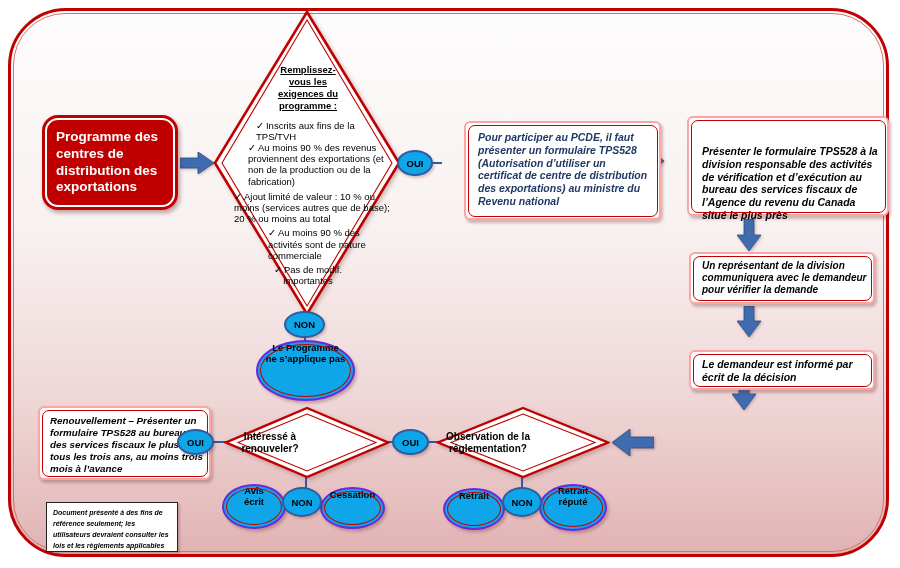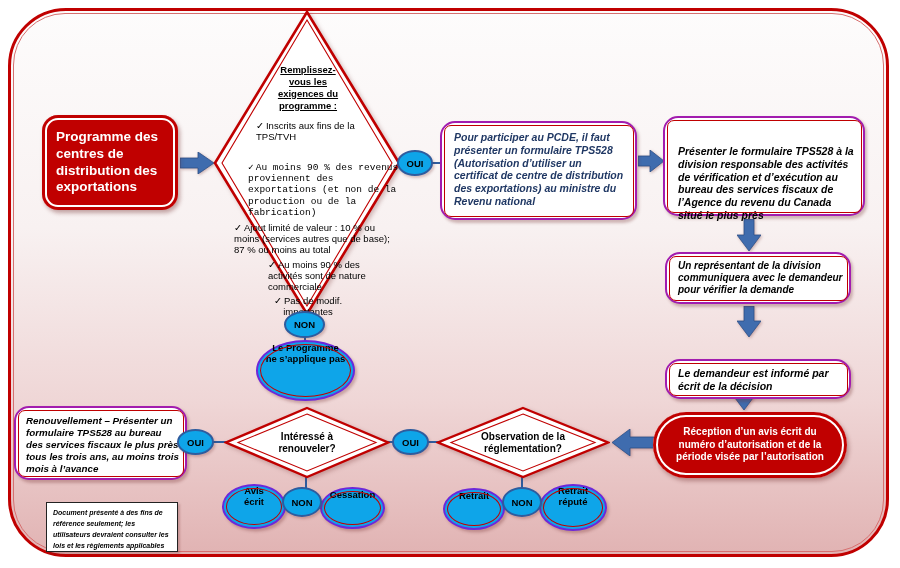--- a/index.html
+++ b/index.html
@@ -2,35 +2,35 @@
 <html><head>
 <meta charset="utf-8">
 <style>
   html,body{margin:0;padding:0;background:#ffffff;}
   .canvas{position:relative;width:900px;height:568px;font-family:"Liberation Sans",sans-serif;overflow:hidden;background:#fff;}
   .frame{position:absolute;left:8px;top:8px;width:881px;height:549px;border:3px solid #c00000;border-radius:58px;
          background:linear-gradient(180deg,#fdfcfc 0%,#f8f1f1 40%,#efd6d6 72%,#e1b3b3 100%);box-sizing:border-box;}
   .frame::after{content:"";position:absolute;inset:2px;border:1px solid #d76f6f;border-radius:52px;}
   .shape{position:absolute;box-sizing:border-box;}
   
-  .wbox{background:#fff;border:2px solid #a21caf;border-radius:15px;box-shadow:2px 2.5px 3px rgba(110,40,40,.3);}
+  .wbox{background:#fff;border:2px solid #fca5a5;border-radius:6px;box-shadow:2px 2.5px 3px rgba(110,40,40,.3);margin-left:24px;}
   .wbox::after{content:"";position:absolute;inset:1.5px;border:1px solid #c00000;border-radius:7px;pointer-events:none;}
   
   .rbox{background:#c00000;border-radius:16px;box-shadow:inset 0 0 0 3px #c00000, inset 0 0 0 5px #ffffff, 2px 3px 4px rgba(110,40,40,.4);}
   
   .wov{background:#0ea5e9;border:2px solid #6d28d9;border-radius:50%;box-shadow:2px 2.5px 3px rgba(110,40,40,.3);
        display:flex;align-items:flex-start;justify-content:center;text-align:center;}
   .wov::after{content:"";position:absolute;inset:2px;border:1.3px solid #c00000;border-radius:50%;pointer-events:none;}
   
   .bov{background:#0ea5e9;border:2.5px solid #2e5c9e;border-radius:50%;display:flex;align-items:center;justify-content:center;
        font-weight:bold;font-size:9.5px;color:#000;box-shadow:1.5px 2px 2.5px rgba(110,40,40,.25);}
   .line{position:absolute;background:#2e5c9e;}
   .txt-navy{color:#203864;font-weight:bold;font-style:italic;}
   .txt-blk{color:#000;font-weight:bold;font-style:italic;}
-  .dtext{position:absolute;display:flex;align-items:center;justify-content:center;text-align:center;
+  .dtext{position:absolute;display:flex;align-items:center;text-align:center;
          font-weight:bold;color:#000;line-height:1.2;}
   .dsvg{position:absolute;filter:drop-shadow(2px 2px 2px rgba(110,40,40,.3));}
   .asvg{position:absolute;filter:drop-shadow(1.5px 1.5px 1.5px rgba(110,40,40,.35));}
   .chk{margin-right:2px;}
   .req-item{line-height:1.18;}
   .start-text{position:absolute;inset:0;display:flex;align-items:center;padding:10px 8px 10px 14px;
               color:#fff;font-weight:bold;font-size:13.5px;line-height:1.25;}
   .note{background:#fff;border:1px solid #222;box-shadow:2px 2px 2px rgba(110,40,40,.25);
         font-size:7px;font-style:italic;font-weight:600;color:#000;line-height:1.55;padding:5px 6px;}
 </style>
@@ -72,49 +72,46 @@
     <div class="start-text">Programme des centres de distribution des exportations</div>
   </div>
 
   <svg class="dsvg" style="left:212px;top:10px;" width="190" height="306" viewBox="0 0 190 306">
     <polygon points="95,2 187,153 95,304 3,153" fill="#ffffff" stroke="#c00000" stroke-width="2.6"></polygon>
     <polygon points="95,10 180,153 95,296 10,153" fill="none" stroke="#c00000" stroke-width="1.1"></polygon>
   </svg>
   <div class="shape" style="left:218px;top:56px;width:180px;font-size:9.5px;color:#000;">
     <div style="width:66px;margin:8px auto;text-align:center;font-weight:bold;text-decoration:underline;line-height:1.25;">Remplissez-vous les exigences du programme :</div>
     <div class="req-item" style="margin:6px 0 0 38px;width:122px;"><span class="chk">✓</span><span>Inscrits aux fins de la TPS/TVH</span></div>
-    <div class="req-item" style="margin:20px 0 0 30px;width:152px;font-family:Liberation Mono, monospace;"><span class="chk">✓</span><span>Au moins 90 % des revenus proviennent des exportations (et non de la production ou de la fabrication)</span></div>
-    <div class="req-item" style="margin:4px 0 0 16px;width:160px;"><span class="chk">✓</span><span>Ajout limité de valeur : 10 % ou moins (services autres que de base); 87 % ou moins au total</span></div>
+    <div class="req-item" style="margin:0 0 0 30px;width:152px;"><span class="chk">✓</span><span>Au moins 90 % des revenus proviennent des exportations (et non de la production ou de la fabrication)</span></div>
+    <div class="req-item" style="margin:4px 0 0 16px;width:160px;"><span class="chk">✓</span><span>Ajout limité de valeur : 10 % ou moins (services autres que de base); 20 % ou moins au total</span></div>
     <div class="req-item" style="margin:3px 0 0 50px;width:110px;"><span class="chk">✓</span><span>Au moins 90 % des activités sont de nature commerciale</span></div>
     <div class="req-item" style="margin:3px auto 0;width:86px;text-align:center;"><span class="chk">✓</span><span>Pas de modif. importantes</span></div>
   </div>
 
   <div class="shape bov" style="left:397px;top:150px;width:36px;height:26px;">
     <span>OUI</span>
   </div>
 
   <div class="shape wbox" style="left:440px;top:121px;width:197px;height:99px;">
     <div class="txt-navy" style="padding:8px 8px 8px 12px;font-size:10.5px;line-height:1.22;">Pour participer au PCDE, il faut présenter un formulaire TPS528 (Autorisation d’utiliser un certificat de centre de distribution des exportations) au ministre du Revenu national</div>
   </div>
 
   <div class="shape wbox" style="left:663px;top:116px;width:202px;height:100px;">
     <div class="txt-blk" style="padding:27px 8px 8px 13px;font-size:10.5px;line-height:1.22;">Présenter le formulaire TPS528 à la division responsable des activités de vérification et d’exécution au bureau des services fiscaux de l’Agence du revenu du Canada situé le plus près</div>
   </div>
 
   <div class="shape wbox" style="left:665px;top:252px;width:186px;height:52px;">
     <div class="txt-blk" style="padding:6px 6px 5px 11px;font-size:10px;line-height:1.2;">Un représentant de la division communiquera avec le demandeur pour vérifier la demande</div>
   </div>
 
-  <div class="shape wbox" style="left:665px;top:359px;width:186px;height:40px;">
+  <div class="shape wbox" style="left:665px;top:350px;width:186px;height:40px;">
     <div class="txt-blk" style="padding:6px 6px 5px 11px;font-size:10.5px;line-height:1.2;">Le demandeur est informé par écrit de la décision</div>
   </div>
 
-  <div class="shape rbox" style="left:653px;top:412px;width:194px;height:66px;border-radius:33px;display:flex;align-items:center;justify-content:center;">
-    <div style="color:#fff;font-weight:bold;font-size:10px;line-height:1.25;text-align:center;padding:0 16px;">Réception d’un avis écrit du numéro d’autorisation et de la période visée par l’autorisation</div>
-  </div>
 
   <div class="shape bov" style="left:284px;top:311px;width:41px;height:27px;">
     <span>NON</span>
   </div>
 
   <div class="shape wov" style="left:256px;top:340px;width:99px;height:61px;">
     <span style="width:80px;font-weight:bold;font-size:9.5px;line-height:1.2;">Le Programme ne s’applique pas</span>
   </div>
 
   <div class="shape wbox" style="left:14px;top:406px;width:173px;height:74px;">

